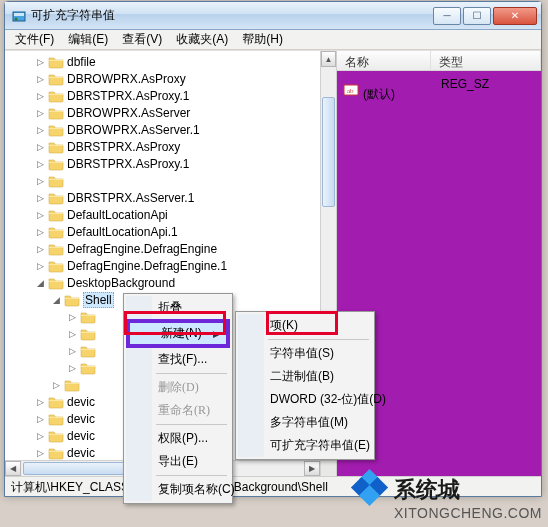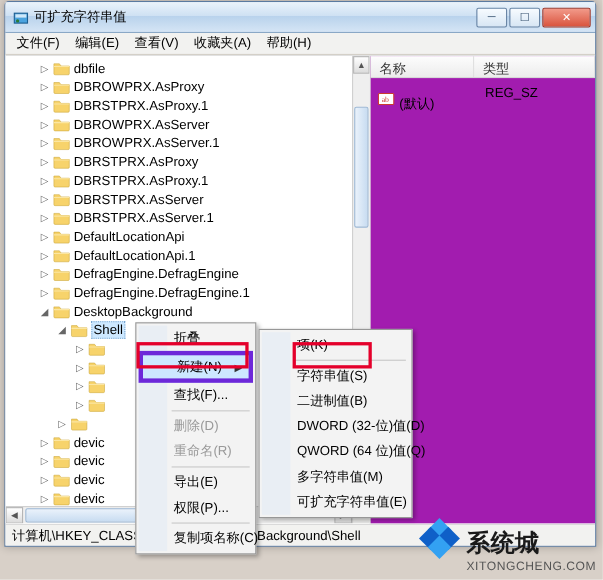--- a/index.html
+++ b/index.html
@@ -137,21 +137,21 @@
       padding:2px;
       z-index:100;
       font-size:12px;
     }
     .ctxmenu .gutter{position:absolute;top:2px;bottom:2px;left:2px;width:26px;background:#e9eef4;}
     .ctx-item{
       position:relative; padding:3px 18px 3px 32px;
       white-space:nowrap; cursor:pointer;
     }
     .ctx-item.hl{background:#cde8ff;border:4px solid #6d28d9;padding:2px 17px 2px 31px;}
-    .ctx-item.dis{color:#999;}
+    .ctx-item.dis{color:#999;font-family:Liberation Serif, serif;}
     .ctx-sep{margin:2px 3px 2px 30px;height:1px;background:#c8c8c8;}
     .ctx-item .arrow{position:absolute;right:6px;top:50%;transform:translateY(-50%);font-size:9px;color:#333;}
 
     .hl-red-1{position:absolute;border:3px solid #e4002b;top:311px;left:124px;width:102px;height:24px;z-index:200;pointer-events:none;}
     .hl-red-2{position:absolute;border:3px solid #e4002b;top:311px;left:266px;width:72px;height:24px;z-index:200;pointer-events:none;}
 
     .statusbar{
       height:20px;
       border-top:1px solid #d0d0d0;
       background:#f2f2f0;
@@ -159,21 +159,21 @@
       font-size:12px;
     }
 
     .watermark{
       position:absolute; right:6px; bottom:6px;
       display:flex; align-items:center; gap:6px;
       font-family:"Microsoft YaHei",sans-serif;
       z-index:500; pointer-events:none;
     }
     .wm-text-cn{font-size:22px;font-weight:700;color:#1a1a1a;margin-top:20px;}
-    .wm-text-en{font-size:11px;color:#555;letter-spacing:0.5px;}
+    .wm-text-en{font-size:14px;color:#555;letter-spacing:0.5px;}
     .wm-logo{width:36px;height:36px;position:relative;}
     .wm-logo .sq{position:absolute;width:15px;height:15px;transform:rotate(45deg);}
     .wm-logo .a{background:#33a1f2;top:2px;left:10px;}
     .wm-logo .b{background:#0f60c8;top:10px;left:2px;}
     .wm-logo .c{background:#0f60c8;top:10px;left:18px;}
     .wm-logo .d{background:#33a1f2;top:18px;left:10px;}
 
     .folder-svg{fill:#f7d36b;stroke:#caa637;stroke-width:.5;}
   </style>
 </head>
@@ -264,21 +264,20 @@
                 <path fill="#fbe6a2" d="M1 5h14v1H1z"></path>
               </svg></span>
             <span class="label">DBRSTPRX.AsProxy.1</span>
           </div>
           <div class="tree-row ind1">
             <span class="exp">▷</span>
             <span class="folder"><svg viewBox="0 0 16 14" width="16" height="14">
                 <path class="folder-svg" d="M1 3h5l1.5 2H15v7a1 1 0 0 1-1 1H2a1 1 0 0 1-1-1z"></path>
                 <path fill="#fbe6a2" d="M1 5h14v1H1z"></path>
               </svg></span>
-            <span class="label">DBRSTPRX.AsServer</span>
           </div>
           <div class="tree-row ind1">
             <span class="exp">▷</span>
             <span class="folder"><svg viewBox="0 0 16 14" width="16" height="14">
                 <path class="folder-svg" d="M1 3h5l1.5 2H15v7a1 1 0 0 1-1 1H2a1 1 0 0 1-1-1z"></path>
                 <path fill="#fbe6a2" d="M1 5h14v1H1z"></path>
               </svg></span>
             <span class="label">DBRSTPRX.AsServer.1</span>
           </div>
           <div class="tree-row ind1">
@@ -451,34 +450,33 @@
   <div class="ctx-item">折叠</div>
   <div class="ctx-item hl">
     <span>新建(N)</span>
     <span class="arrow">▶</span>
   </div>
   <div class="ctx-item">查找(F)...</div>
   <div class="ctx-sep"></div>
   <div class="ctx-item dis">删除(D)</div>
   <div class="ctx-item dis">重命名(R)</div>
   <div class="ctx-sep"></div>
+  <div class="ctx-item">权限(P)...</div>
   <div class="ctx-item">导出(E)</div>
-  <div class="ctx-item">权限(P)...</div>
   <div class="ctx-sep"></div>
   <div class="ctx-item">复制项名称(C)</div>
 </div>
 
-<div class="ctxmenu" style="top:299px;left:235px;width:140px;">
+<div class="ctxmenu" style="top:311px;left:235px;width:140px;">
   <div class="gutter"></div>
   <div class="ctx-item">项(K)</div>
   <div class="ctx-sep"></div>
   <div class="ctx-item">字符串值(S)</div>
   <div class="ctx-item">二进制值(B)</div>
   <div class="ctx-item">DWORD (32-位)值(D)</div>
-  <div class="ctx-item">QWORD (64 位)值(Q)</div>
   <div class="ctx-item">多字符串值(M)</div>
   <div class="ctx-item">可扩充字符串值(E)</div>
 </div>
 
 <div class="hl-red-1"></div>
 <div class="hl-red-2"></div>
 
 <div class="watermark">
   <div class="wm-logo">
     <div class="sq a"></div>

